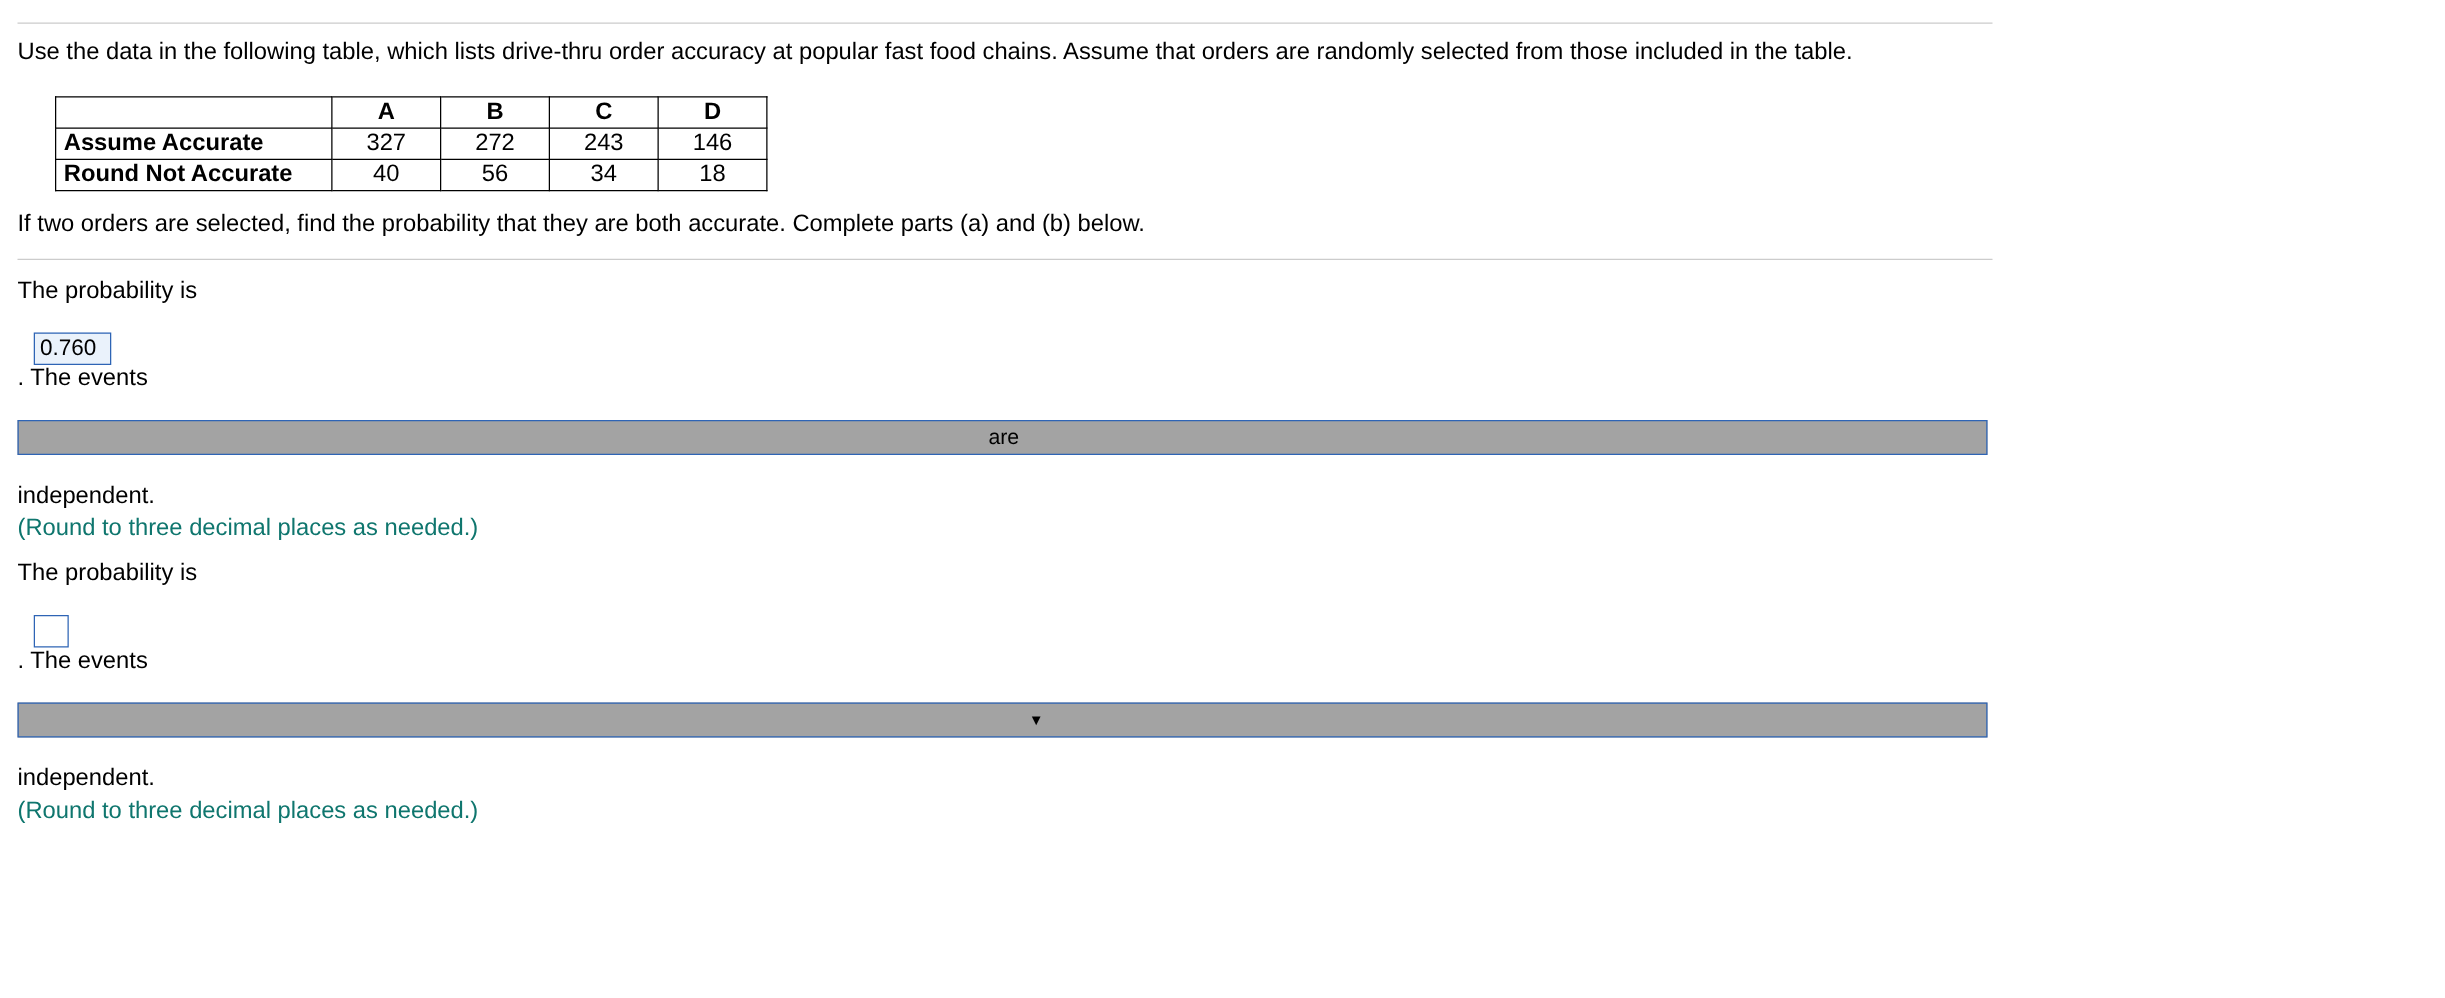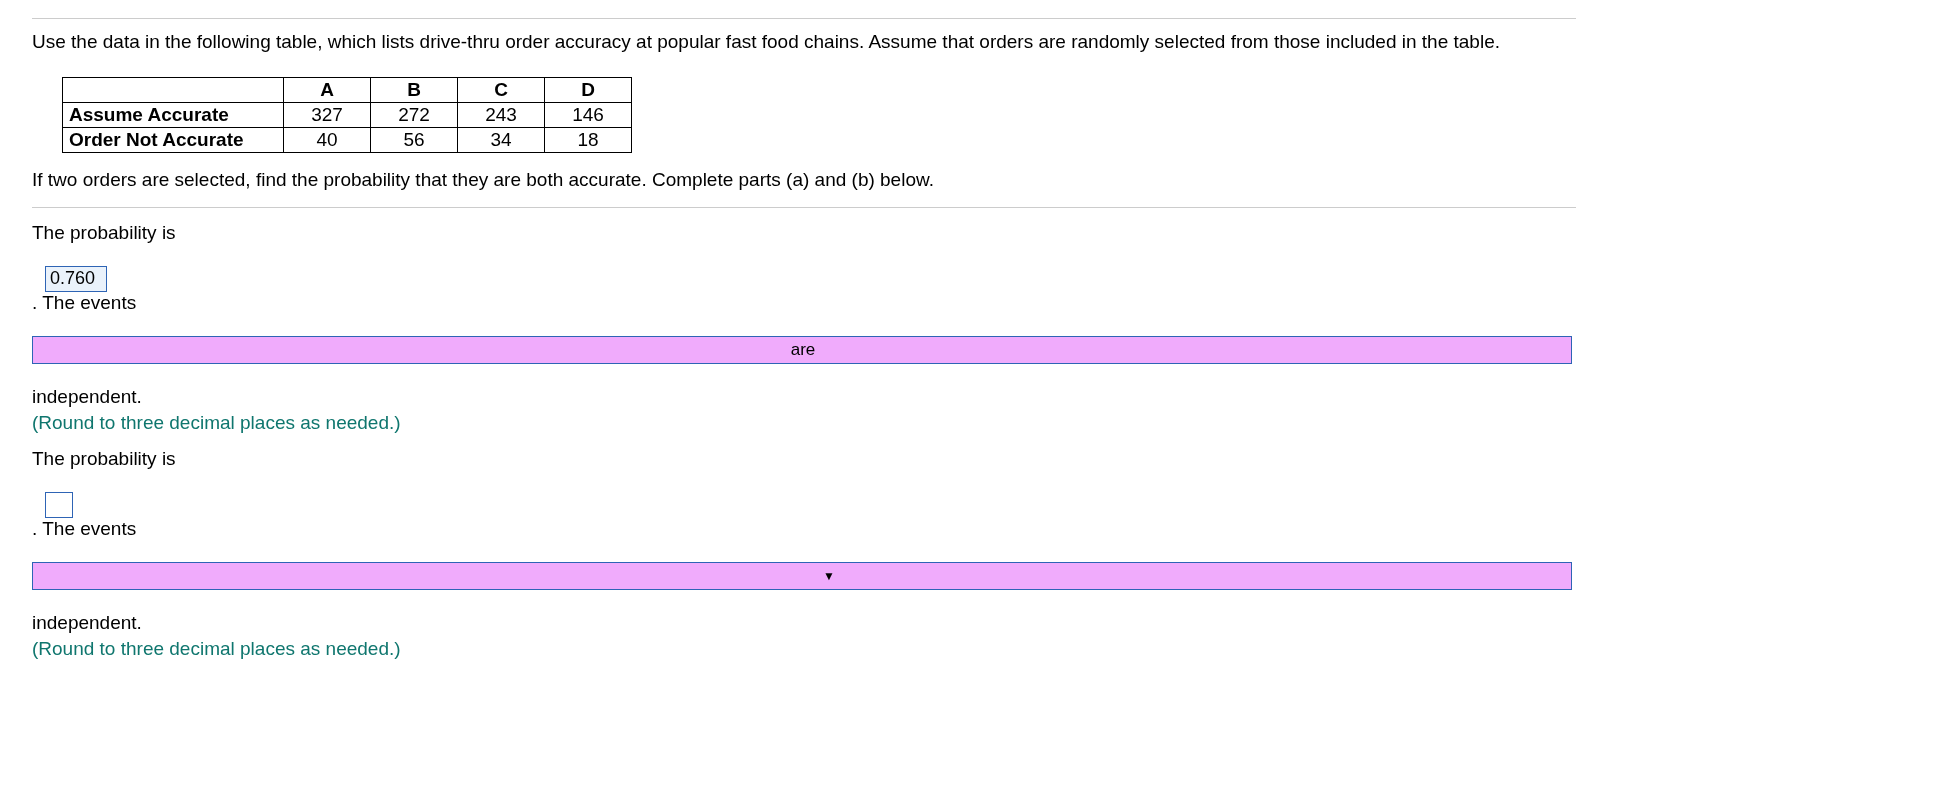--- a/index.html
+++ b/index.html
@@ -3,21 +3,21 @@
 <meta charset="utf-8">
 <style>
   body {
     font-family: Arial, Helvetica, sans-serif;
     font-size: 19px;
     color: #000;
     margin: 0;
     padding: 0;
   }
   .container {
-    padding: 12px 32px;
+    padding: 12px 14px;
     width: 1608px;
     box-sizing: border-box;
   }
   .divider {
     border-top: 1px solid #ccc;
     margin: 6px 0;
   }
   .problem-text {
     margin: 10px 0 22px 0;
     line-height: 1.35;
@@ -111,21 +111,21 @@
     width: 18px;
     background: #fff;
   }
   .select-wrap {
     display: inline-flex;
     align-items: center;
     border: 1px solid #2e64b5;
     height: 26px;
     padding: 0 6px 0 8px;
     font-size: 17px;
-    background: #f0abfc;
+    background: #a3a3a3;
     min-width: 38px;
     justify-content: center;
     gap: 8px;
   }
   .select-wrap.empty .sel-text {
     min-width: 44px;
   }
   .select-wrap .caret {
     font-size: 12px;
   }
@@ -151,21 +151,21 @@
         <th class="colhdr">D</th>
       </tr>
       <tr>
         <th class="rowhdr">Assume Accurate</th>
         <td class="val">327</td>
         <td class="val">272</td>
         <td class="val">243</td>
         <td class="val">146</td>
       </tr>
       <tr>
-        <th class="rowhdr">Order Not Accurate</th>
+        <th class="rowhdr">Round Not Accurate</th>
         <td class="val">40</td>
         <td class="val">56</td>
         <td class="val">34</td>
         <td class="val">18</td>
       </tr>
     </tbody>
       </table>
   </div>
 
   <div class="question-sub">If two orders are selected, find the probability that they are both accurate. Complete parts (a) and (b) below.</div>

